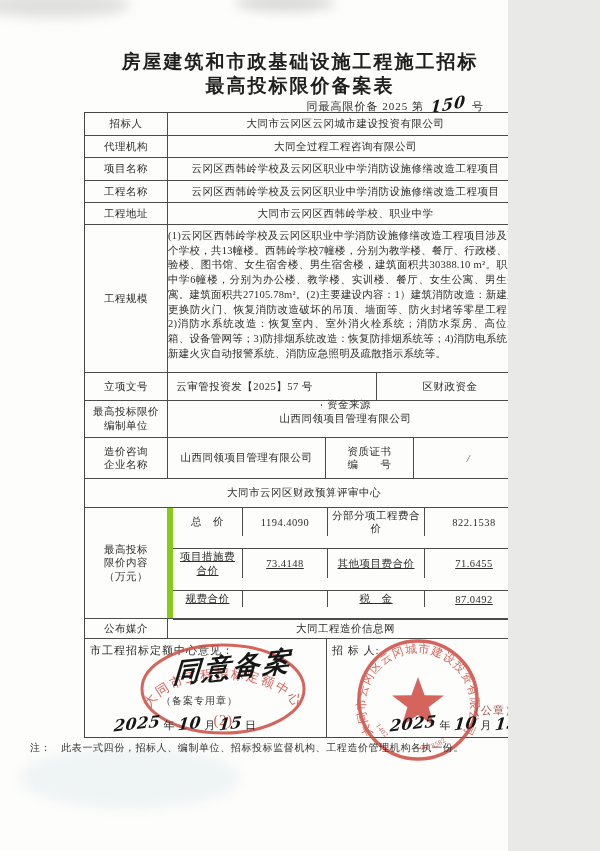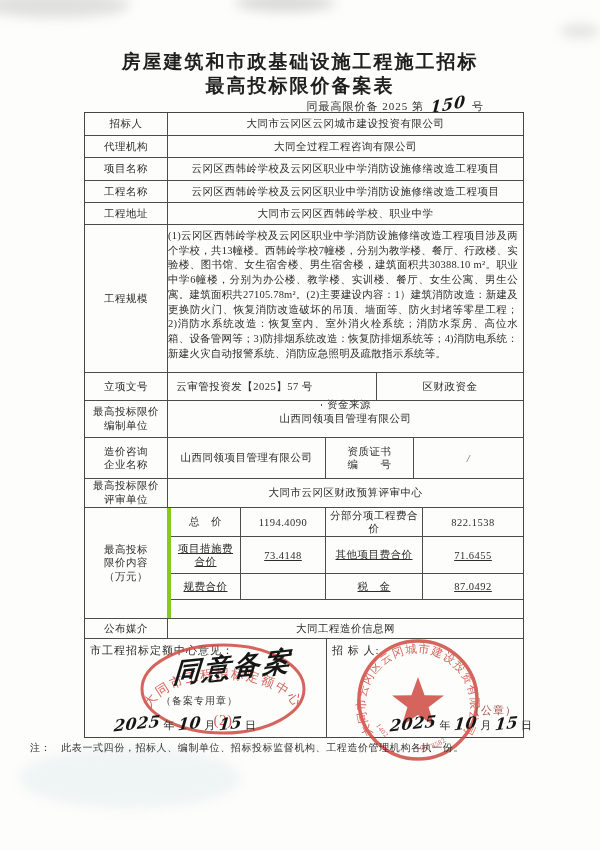--- a/index.html
+++ b/index.html
@@ -4,21 +4,21 @@
 <style>
   html,body{margin:0;padding:0;}
   body{
     width:600px;height:851px;
     background:#e9e9e7;
     font-family:"Liberation Serif","DejaVu Serif",serif;
     color:#2d2d2d;
     overflow:hidden;
   }
   .paper{
-    position:relative;width:600px;height:851px;background:#fdfdfb;overflow:hidden;
+    position:relative;width:508px;height:851px;background:#fdfdfb;overflow:hidden;
   }
   
   .smudge{position:absolute;border-radius:50%;filter:blur(6px);pointer-events:none;}
   .s1{left:-20px;top:-8px;width:150px;height:26px;background:rgba(150,150,150,.28);}
   .s2{left:235px;top:-6px;width:100px;height:18px;background:rgba(140,140,140,.30);}
   .s3{left:20px;top:748px;width:220px;height:60px;background:rgba(140,180,205,.12);}
   .s4{left:560px;top:24px;width:40px;height:14px;background:rgba(150,150,150,.25);}
 
   .title-block{position:absolute;left:0;top:50px;width:600px;text-align:center;}
   .title-line{font-size:19px;font-weight:bold;letter-spacing:2px;line-height:24px;color:#1f1f1f;}
@@ -44,21 +44,21 @@
   .grow{flex:1 1 auto;}
   .w154{flex:0 0 154px;}
   .w55{flex:0 0 55px;margin-top:31px;}
   .w158{flex:0 0 158px;}
   .w88{flex:0 0 88px;}
   .multiline{flex-direction:column;line-height:13.5px;justify-content:center;}
   .scale-cell{align-items:flex-start;text-align:justify;padding:4px 5px 2px 0;line-height:14.7px;letter-spacing:0.2px;}
   .slash{font-style:italic;color:#555;}
 
   
-  .price-right{flex:1 1 auto;display:flex;flex-direction:column;border-left:4px solid #84cc16;box-sizing:border-box;}
+  .price-right{flex:1 1 auto;display:flex;flex-direction:column;border-left:6px solid #84cc16;box-sizing:border-box;gap:12px;}
   .psub{display:flex;box-sizing:border-box;}
   .psub + .psub, .pthin{border-top:1px solid #4c4c4c;text-decoration:underline;}
   .pc1{flex:0 0 69px;}
   .pc2{flex:0 0 85px;}
   .pc3{flex:0 0 97px;}
   .pc4{flex:1 1 auto;}
   .pthin{flex:1 1 auto;}
 
   
   .stamp-row{height:99px;position:relative;}
@@ -149,21 +149,20 @@
       </div>
       <div class="cell w158">山西同领项目管理有限公司</div>
       <div class="cell w88 multiline">
         <span>资质证书</span>
         <span>编　　号</span>
       </div>
       <div class="cell grow slash">/</div>
     </div>
 
     <div class="row" style="height:29px">
-      <div class="cell lbl">最高投标限价评审单位</div>
       <div class="cell grow">大同市云冈区财政预算评审中心</div>
     </div>
 
     <div class="row" style="height:111px">
       <div class="cell lbl multiline" style="border-left:none">
         <span>最高投标</span>
         <span>限价内容</span>
         <span>（万元）</span>
       </div>
       <div class="price-right">

